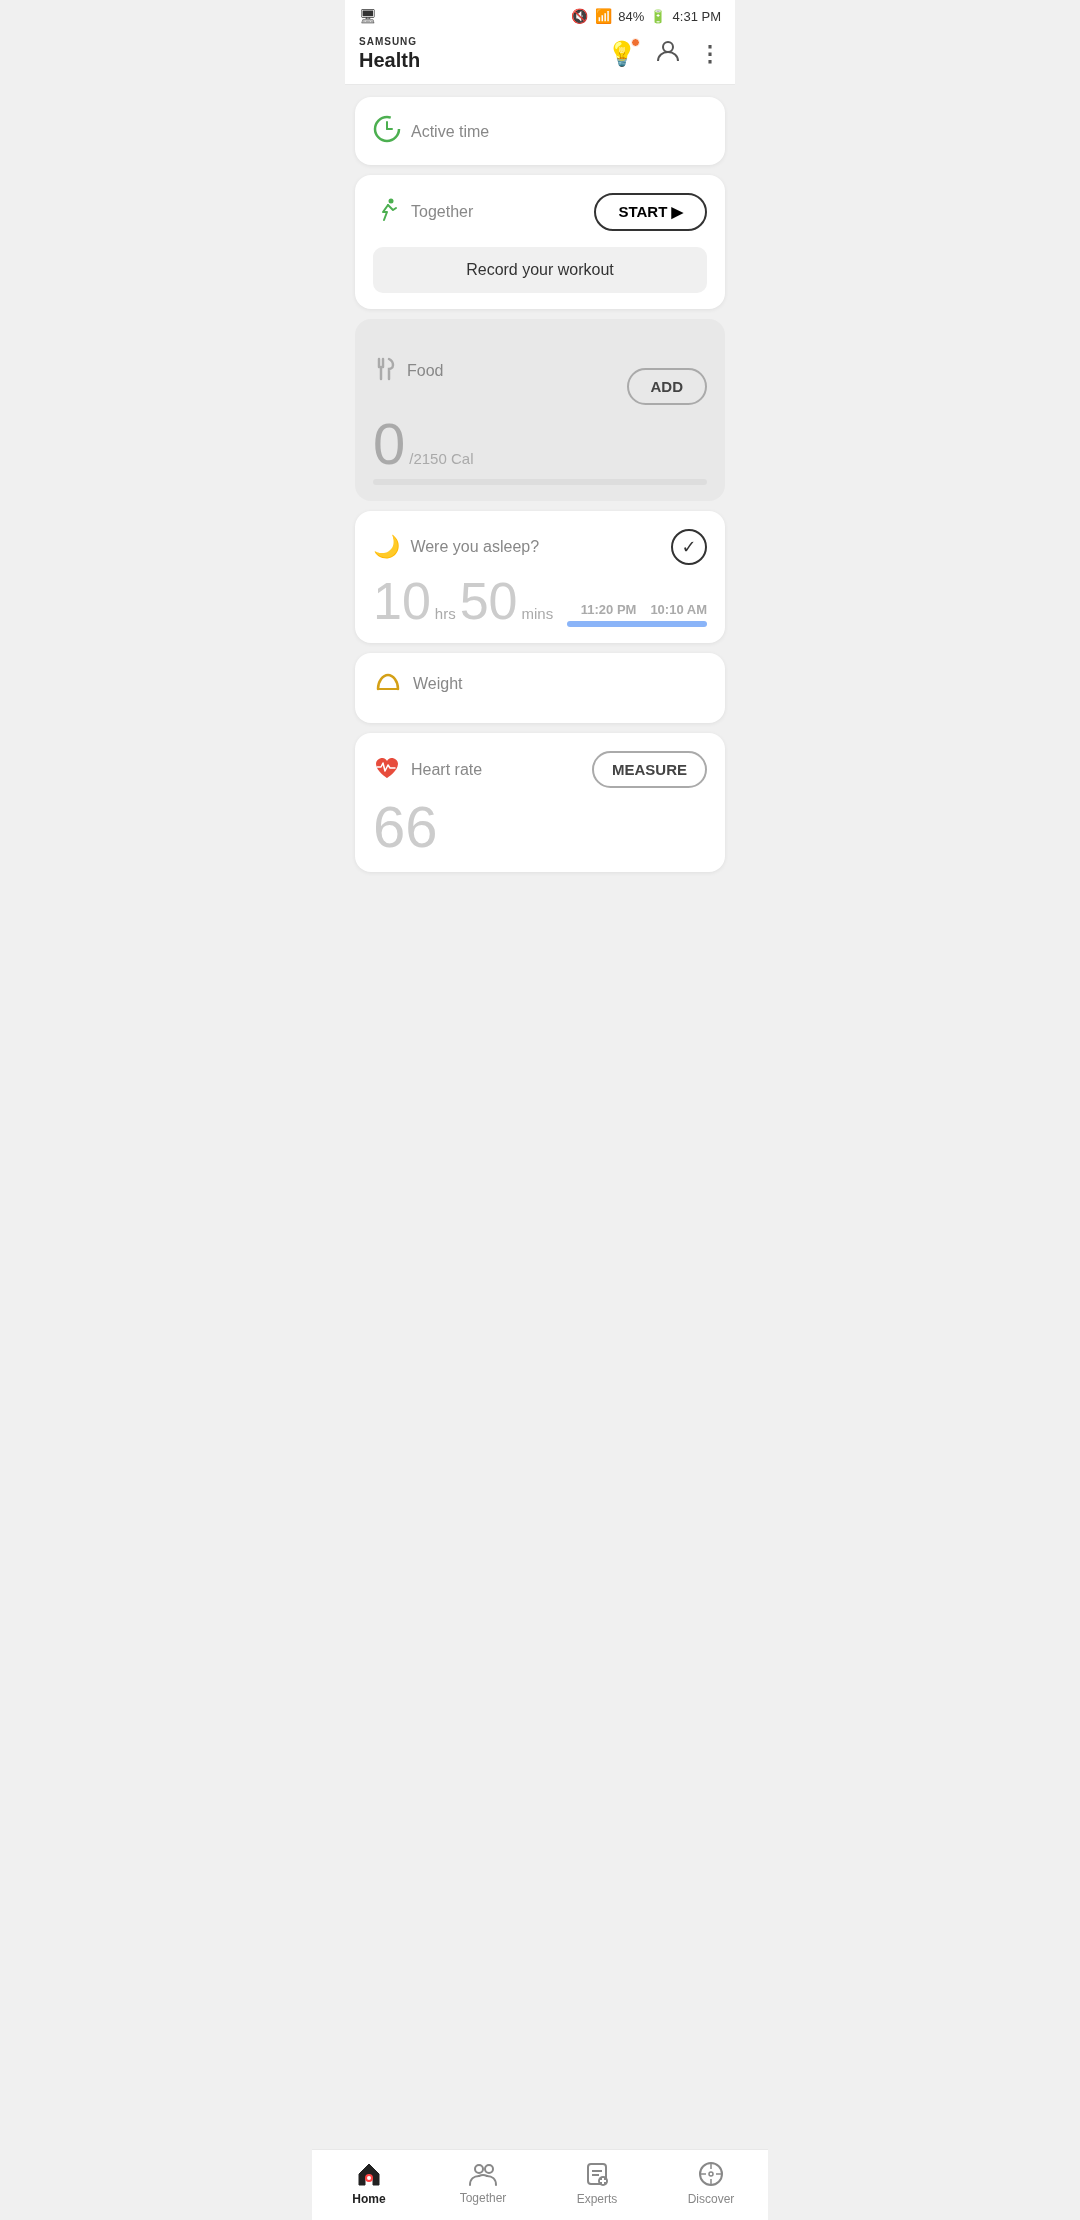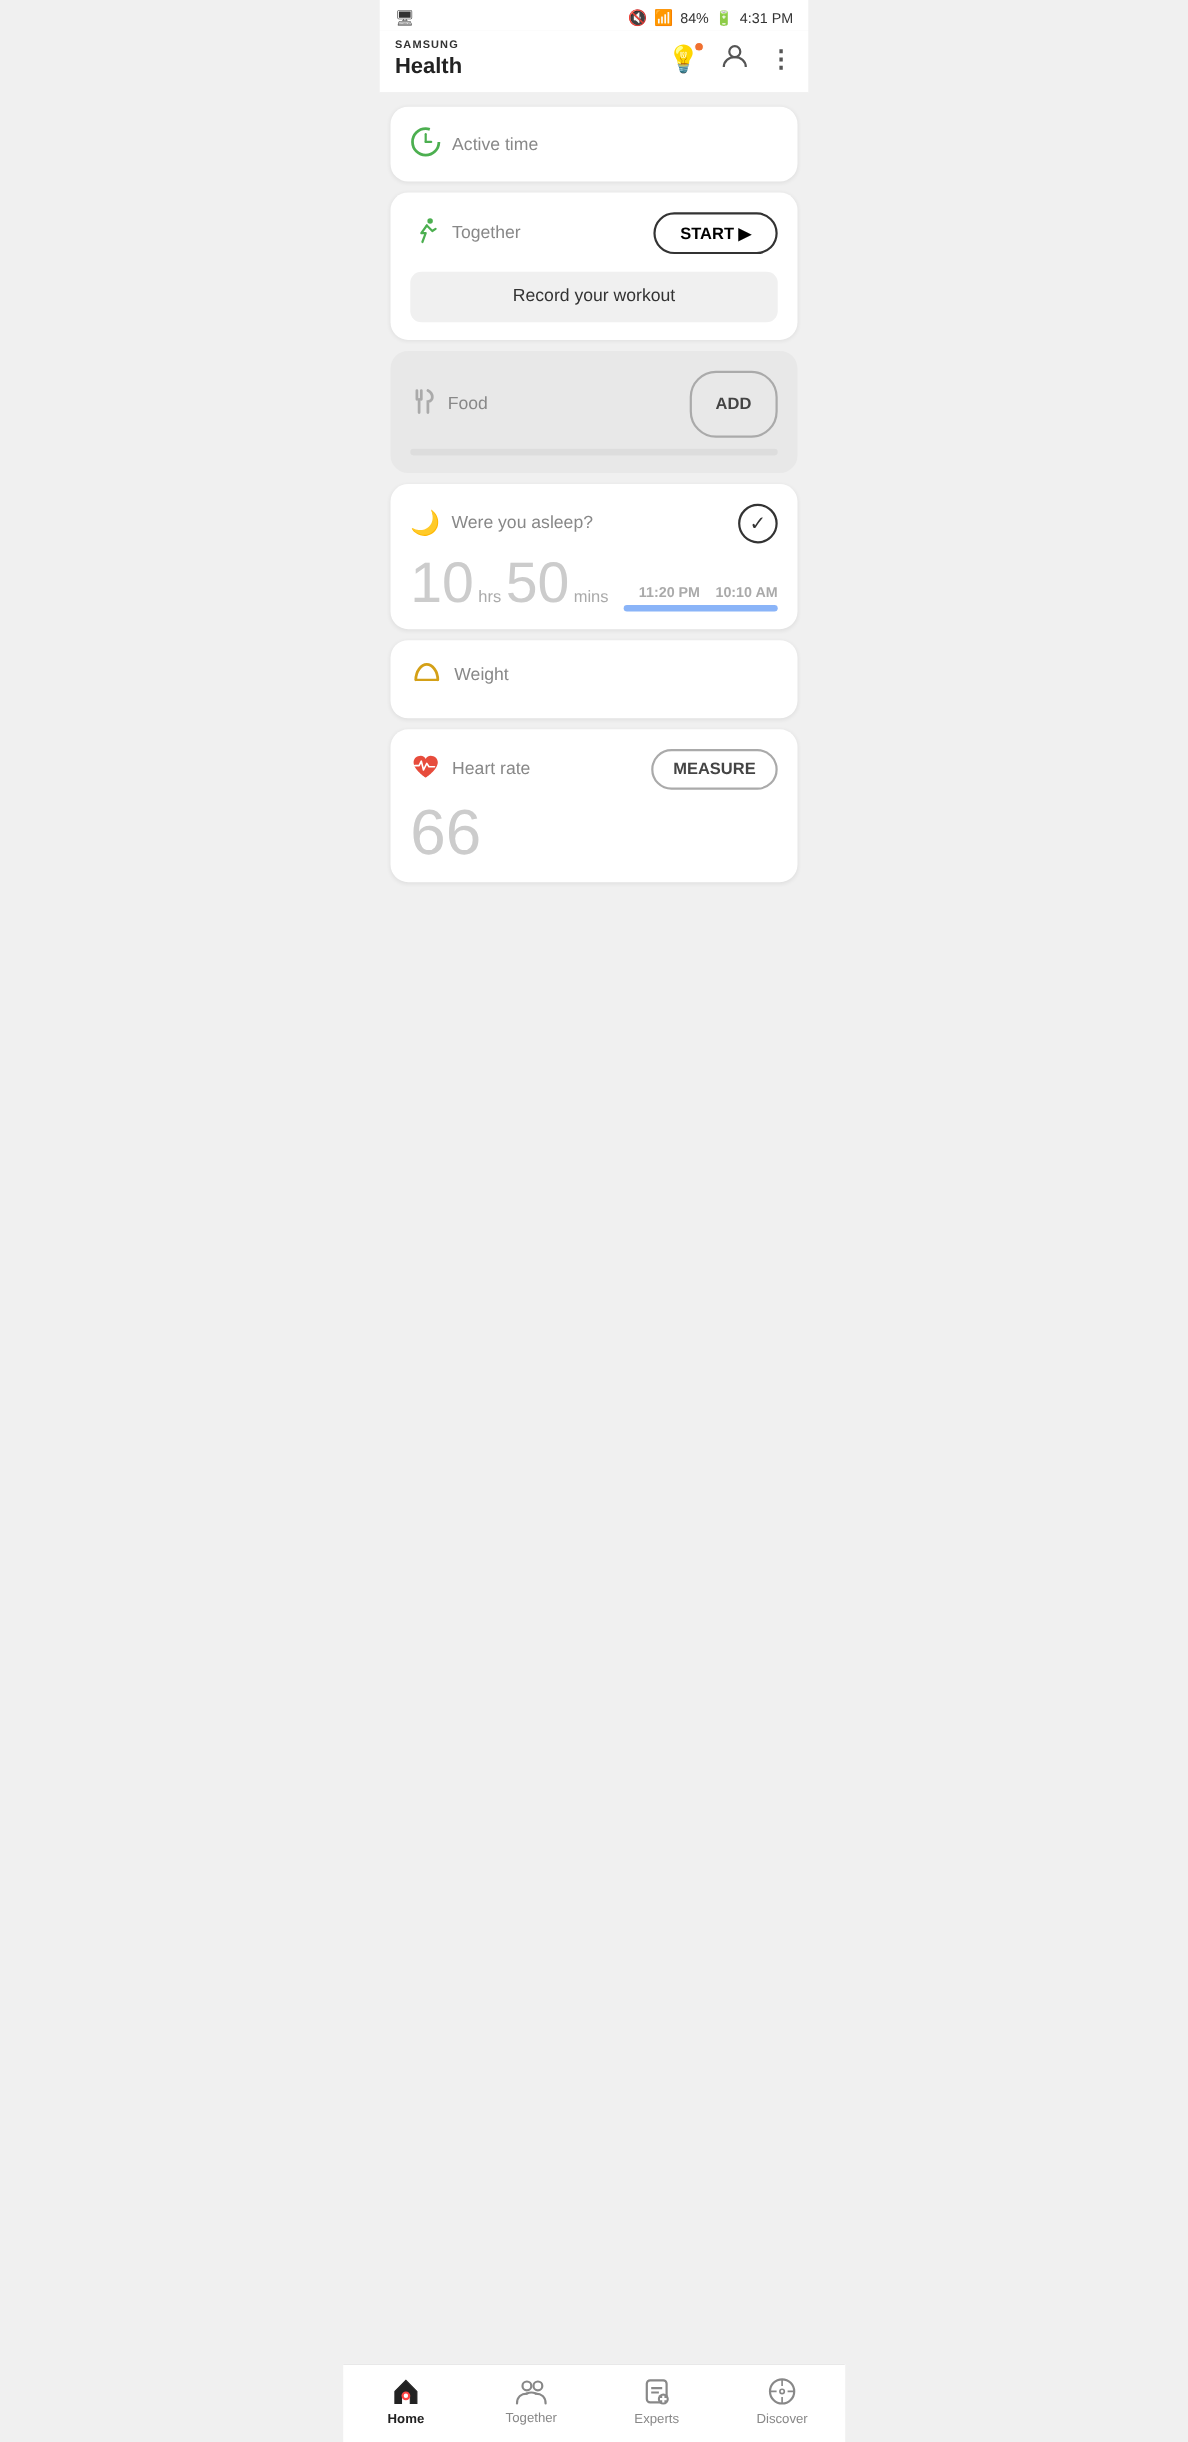--- a/index.html
+++ b/index.html
@@ -169,26 +169,27 @@
       font-size: 16px;
       color: #333;
       width: 100%;
       text-align: center;
       cursor: pointer;
       margin-top: 6px;
     }
     .btn-add {
       border: 2px solid #aaa;
       border-radius: 24px;
-      padding: 20px 22px;
+      padding: 8px 22px;
       font-size: 15px;
       font-weight: 700;
       background: transparent;
       cursor: pointer;
       color: #444;
+      margin-top: 31px;
     }
     .food-value {
       font-size: 58px;
       font-weight: 300;
       color: #aaa;
       line-height: 1;
     }
     .food-goal {
       font-size: 15px;
       color: #aaa;
@@ -395,20 +396,23 @@
         <span>
           <svg width="24" height="28" viewBox="0 0 24 28" fill="none">
             <path d="M6 4 L6 12 M10 4 L10 12 M8 12 L8 24" stroke="#aaa" stroke-width="2.5" stroke-linecap="round"></path>
             <path d="M16 4 C16 4 20 6 20 10 C20 14 16 14 16 14 L16 24" stroke="#aaa" stroke-width="2.5" stroke-linecap="round" fill="none"></path>
           </svg>
         </span>
         <span class="card-title">Food</span>
       </div>
       <button class="btn-add">ADD</button>
     </div>
+    <div>
+      <span class="food-value">0</span><span class="food-goal">/2150 Cal</span>
+    </div>
     <div class="food-progress"></div>
   </div>
 
   <div class="card">
     <div class="card-header">
       <div class="card-title-row">
         <span class="sleep-icon">🌙</span>
         <span class="card-title">Were you asleep?</span>
       </div>
       <div class="sleep-check-circle">✓</div>

